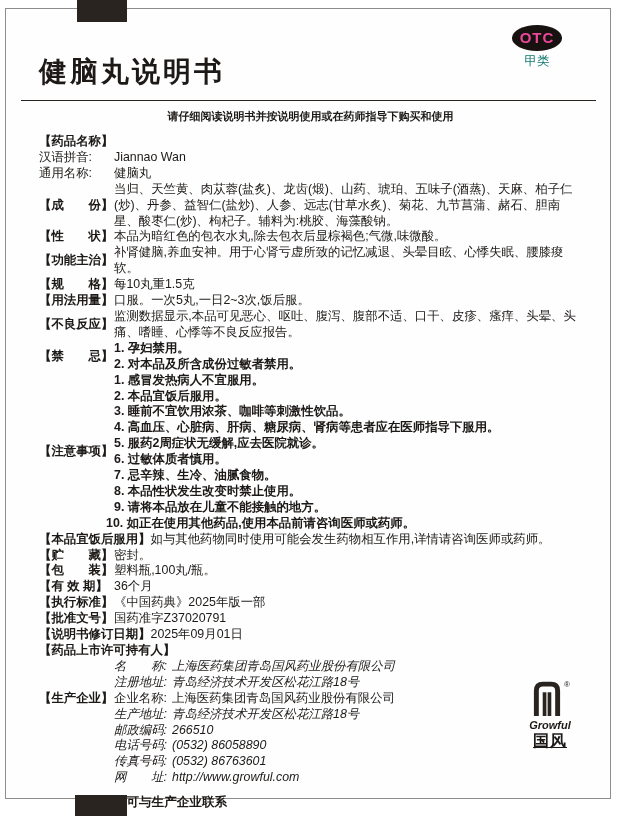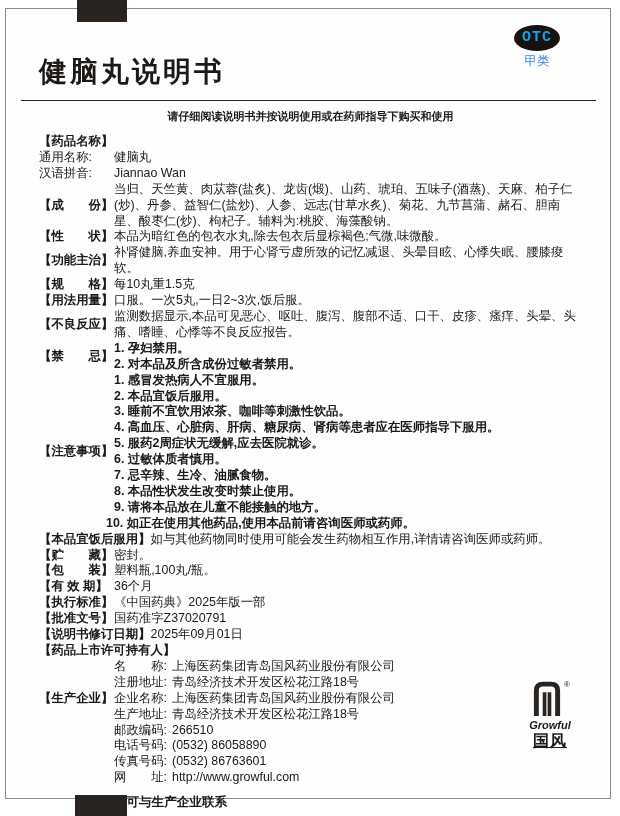--- a/index.html
+++ b/index.html
@@ -10,36 +10,36 @@
   }
   .sheet{
     position:absolute;left:5px;top:8px;width:606px;height:791px;
     border:1px solid #8f8c8a;box-sizing:border-box;
     padding:14px 28px 0 33px;background:#fefefe;
   }
   .mark-top{position:absolute;left:77px;top:0;width:50px;height:22px;background:#2a2421;z-index:3;}
   .mark-bottom{position:absolute;left:75px;top:795px;width:52px;height:21px;background:#2a2421;z-index:3;}
   .otc{position:absolute;right:38px;top:16px;text-align:center;width:70px;}
   .otc-oval{
-    display:inline-block;background:#17120f;color:#0ea5e9;
-    font-family:Liberation Mono, monospace;font-weight:700;
+    display:inline-block;background:#17120f;color:#ec4899;
+    font-family:Liberation Sans, sans-serif;font-weight:700;
     font-size:15px;line-height:15px;padding:5px 8px 6px;border-radius:50%;letter-spacing:1px;
   }
-  .otc-class{font-size:12.5px;margin-top:2px;color:#3b82f6;}
+  .otc-class{font-size:12.5px;margin-top:2px;color:#0f766e;}
   .title{margin:30px 0 0;text-align:left;font-size:28px;font-weight:700;letter-spacing:3px;}
   .title-rule{border:none;border-top:1.5px solid #2a2421;margin:9px -14px 0 -18px;}
   .advisory{text-align:center;font-weight:700;font-size:11px;margin:8px 0 10px;}
   .doc{font-size:12.4px;line-height:15.9px;}
   .row{display:flex;align-items:center;}
   .lbl{font-weight:700;white-space:pre;flex:0 0 auto;min-width:75px;}
   .txt{flex:1 1 auto;}
   .k{white-space:pre;flex:0 0 auto;min-width:75px;}
   .kv{display:flex;}
   .kv .kk{white-space:pre;flex:0 0 auto;min-width:58px;}
-  .indent{padding-left:75px;}
+  .indent{padding-left:75px;font-style:italic;}
   .items div{font-weight:700;}
   .items .outdent{margin-left:-8px;}
   .note{font-weight:700;margin:9px 0 0 37px;font-size:12.6px;}
   .growful{position:absolute;left:522px;top:680px;width:56px;text-align:center;z-index:2;}
   .growful .reg{font-size:8px;vertical-align:top;}
   .growful .gname{font-size:11px;font-weight:700;font-style:italic;line-height:11px;}
   .growful .gcn{font-size:16px;font-weight:700;letter-spacing:1px;text-decoration:underline;}
 </style>
 </head>
 <body>
@@ -57,26 +57,26 @@
   <h1 class="title">健脑丸说明书</h1>
   <hr class="title-rule">
   <div class="advisory">请仔细阅读说明书并按说明使用或在药师指导下购买和使用</div>
 
   <div class="doc">
 
     <div class="row">
       <span class="lbl">【药品名称】</span>
     </div>
     <div class="row">
+      <span class="k">汉语拼音:</span>
+      <span class="txt">Jiannao Wan</span>
+    </div>
+    <div class="row">
       <span class="k">通用名称:</span>
       <span class="txt">健脑丸</span>
-    </div>
-    <div class="row">
-      <span class="k">汉语拼音:</span>
-      <span class="txt">Jiannao Wan</span>
     </div>
 
     <div class="row">
       <span class="lbl">【成　　份】</span>
       <span class="txt">当归、天竺黄、肉苁蓉(盐炙)、龙齿(煅)、山药、琥珀、五味子(酒蒸)、天麻、柏子仁(炒)、丹参、益智仁(盐炒)、人参、远志(甘草水炙)、菊花、九节菖蒲、赭石、胆南星、酸枣仁(炒)、枸杞子。辅料为:桃胶、海藻酸钠。</span>
     </div>
 
     <div class="row">
       <span class="lbl">【性　　状】</span>
       <span class="txt">本品为暗红色的包衣水丸,除去包衣后显棕褐色;气微,味微酸。</span>

